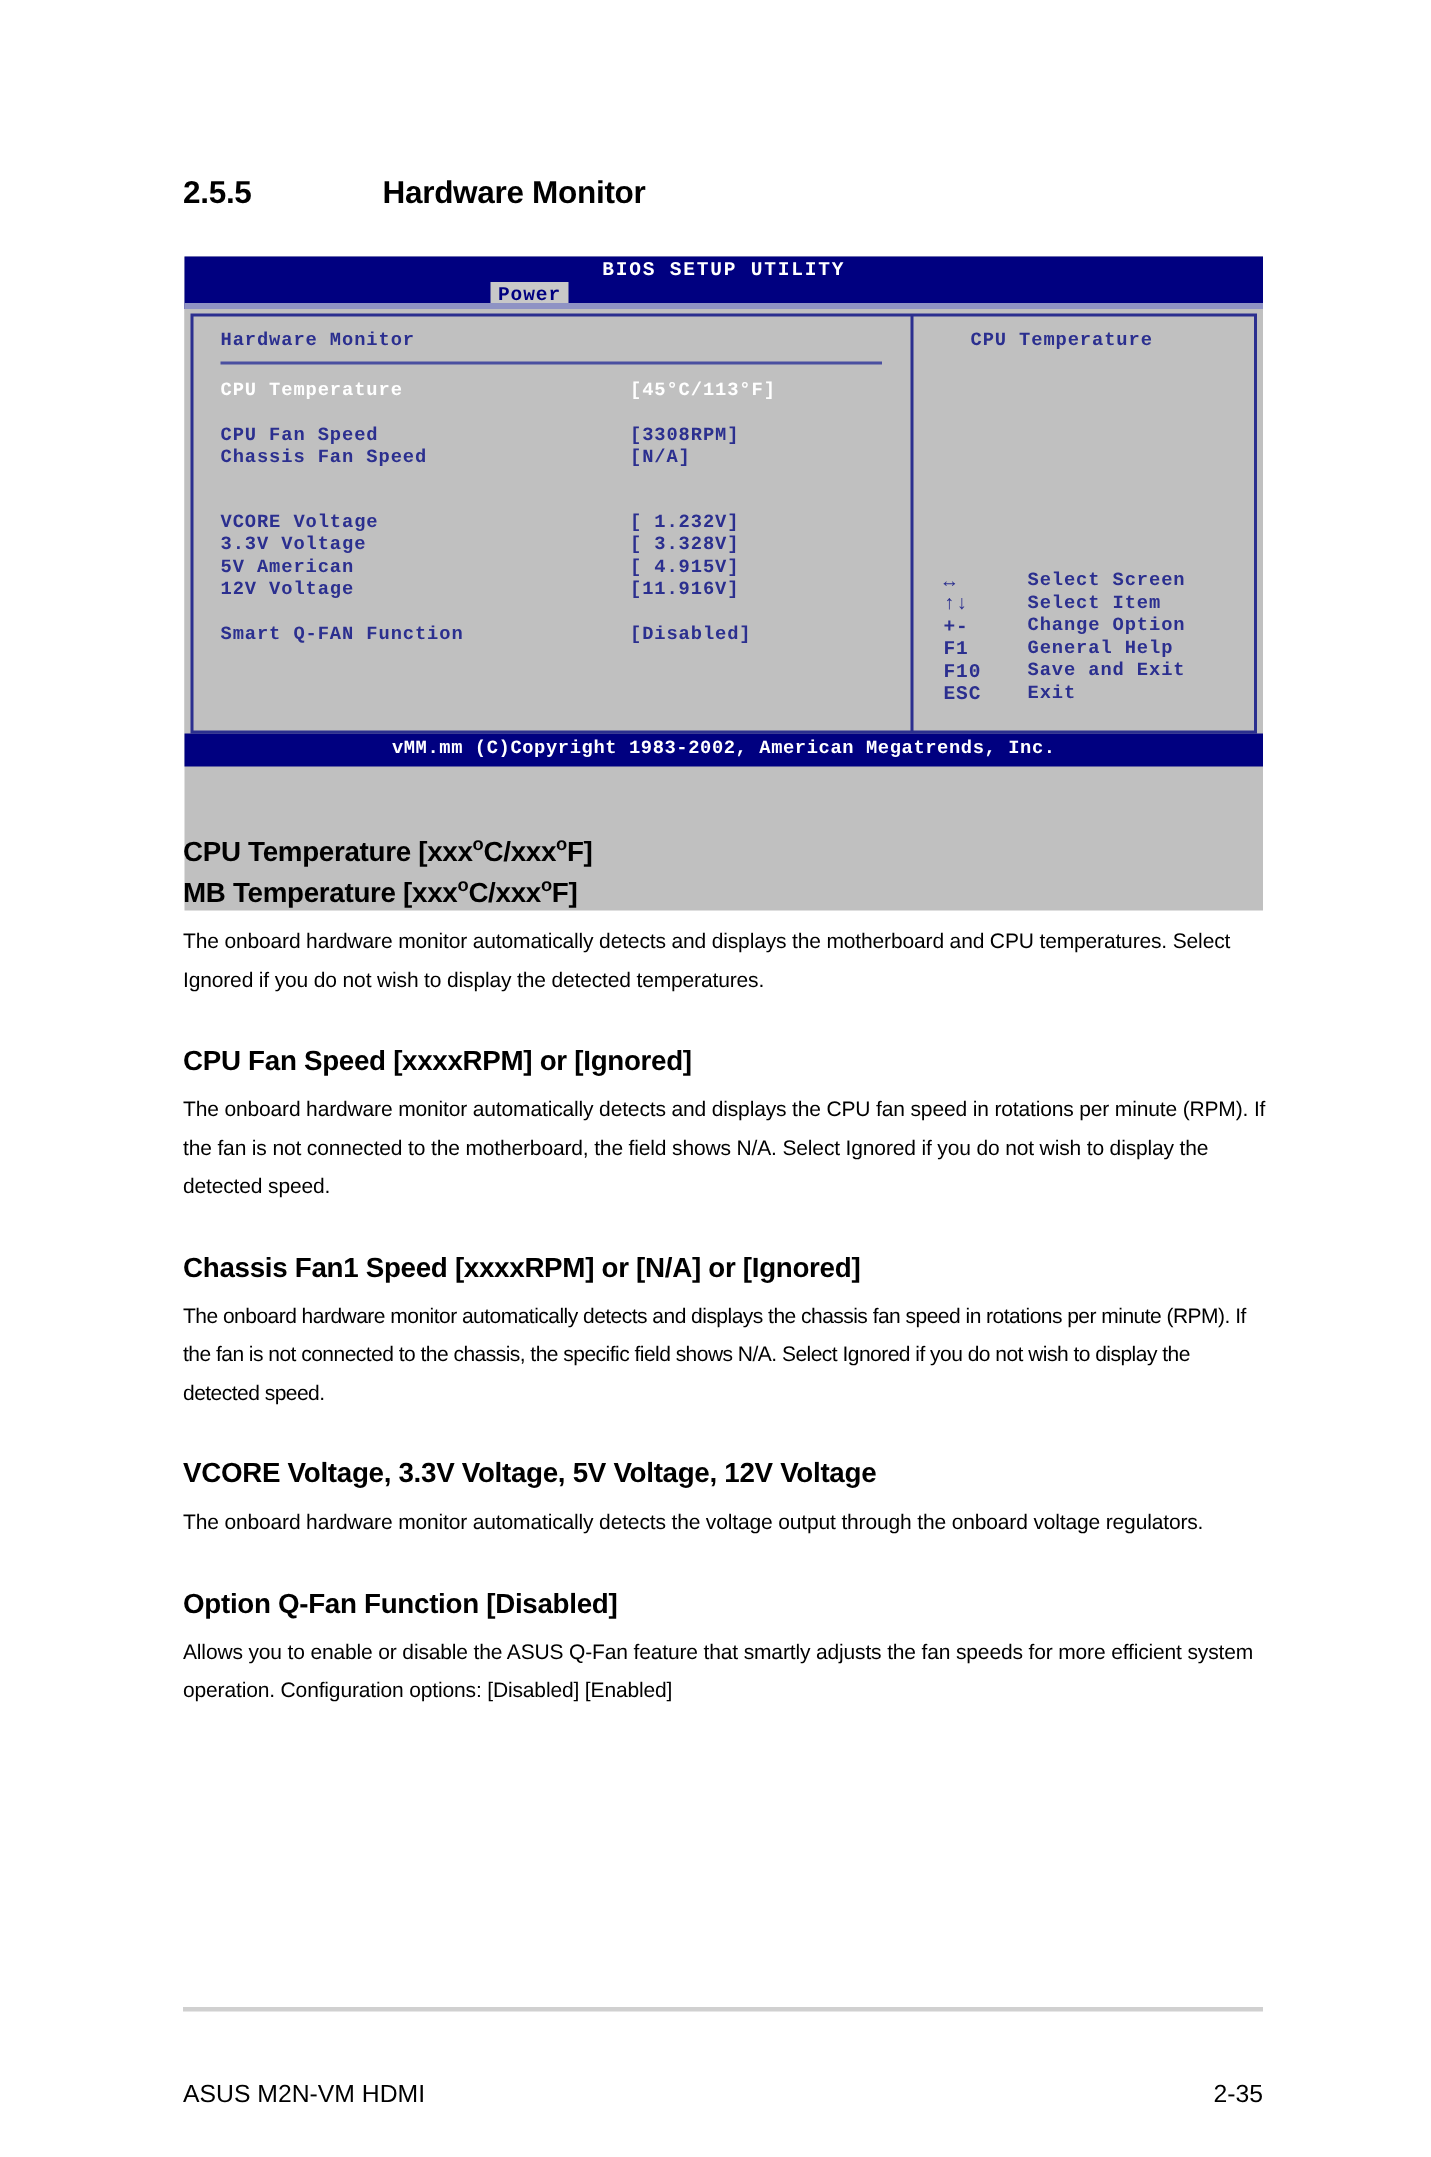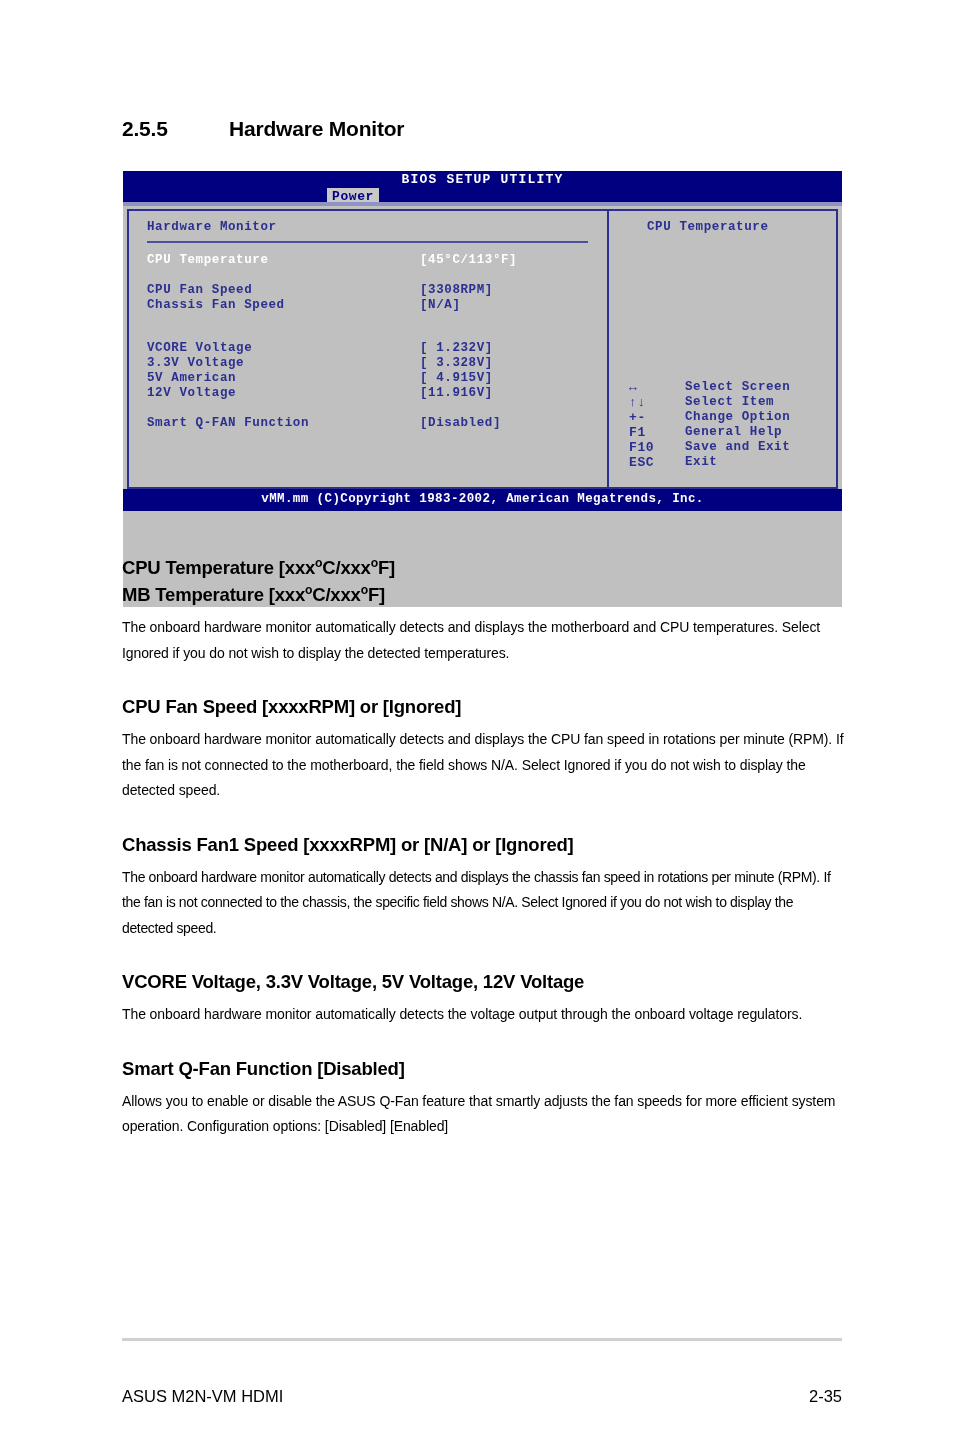--- a/index.html
+++ b/index.html
@@ -26,20 +26,21 @@
   
   .section-head {
     position: absolute;
     left: 122px;
     top: 117px;
     display: flex;
     align-items: baseline;
     font-weight: bold;
     font-size: 21px;
     letter-spacing: -0.2px;
+    gap: 26px;
   }
   .section-num { width: 107px; }
   .section-title { }
 
   
   .bios {
     position: absolute;
     left: 123px;
     top: 171px;
     width: 719px;
@@ -357,21 +358,21 @@
       <h3 class="sub">Chassis Fan1 Speed [xxxxRPM] or [N/A] or [Ignored]</h3>
       <p class="body narrow">The onboard hardware monitor automatically detects and displays the chassis fan speed in rotations per minute (RPM). If the fan is not connected to the chassis, the specific field shows N/A. Select Ignored if you do not wish to display the detected speed.</p>
     </div>
 
     <div class="grp">
       <h3 class="sub">VCORE Voltage, 3.3V Voltage, 5V Voltage, 12V Voltage</h3>
       <p class="body">The onboard hardware monitor automatically detects the voltage output through the onboard voltage regulators.</p>
     </div>
 
     <div class="grp">
-      <h3 class="sub">Smart Q-Fan Function [Disabled]</h3>
+      <h3 class="sub">Option Q-Fan Function [Disabled]</h3>
       <p class="body">Allows you to enable or disable the ASUS Q-Fan feature that smartly adjusts the fan speeds for more efficient system operation. Configuration options: [Disabled] [Enabled]</p>
     </div>
   </div>
 
   <div class="page-rule"></div>
   <div class="page-footer">
     <span>ASUS M2N-VM HDMI</span>
     <span>2-35</span>
   </div>
 

